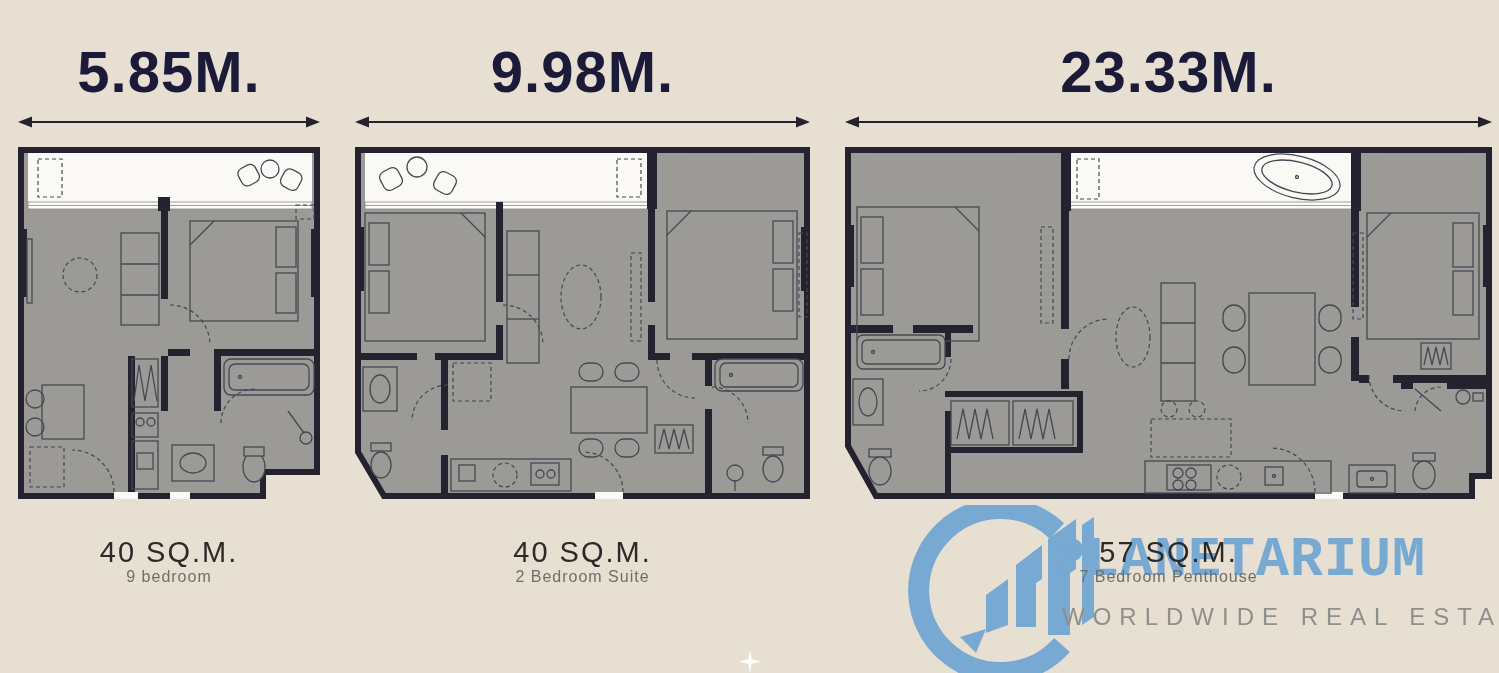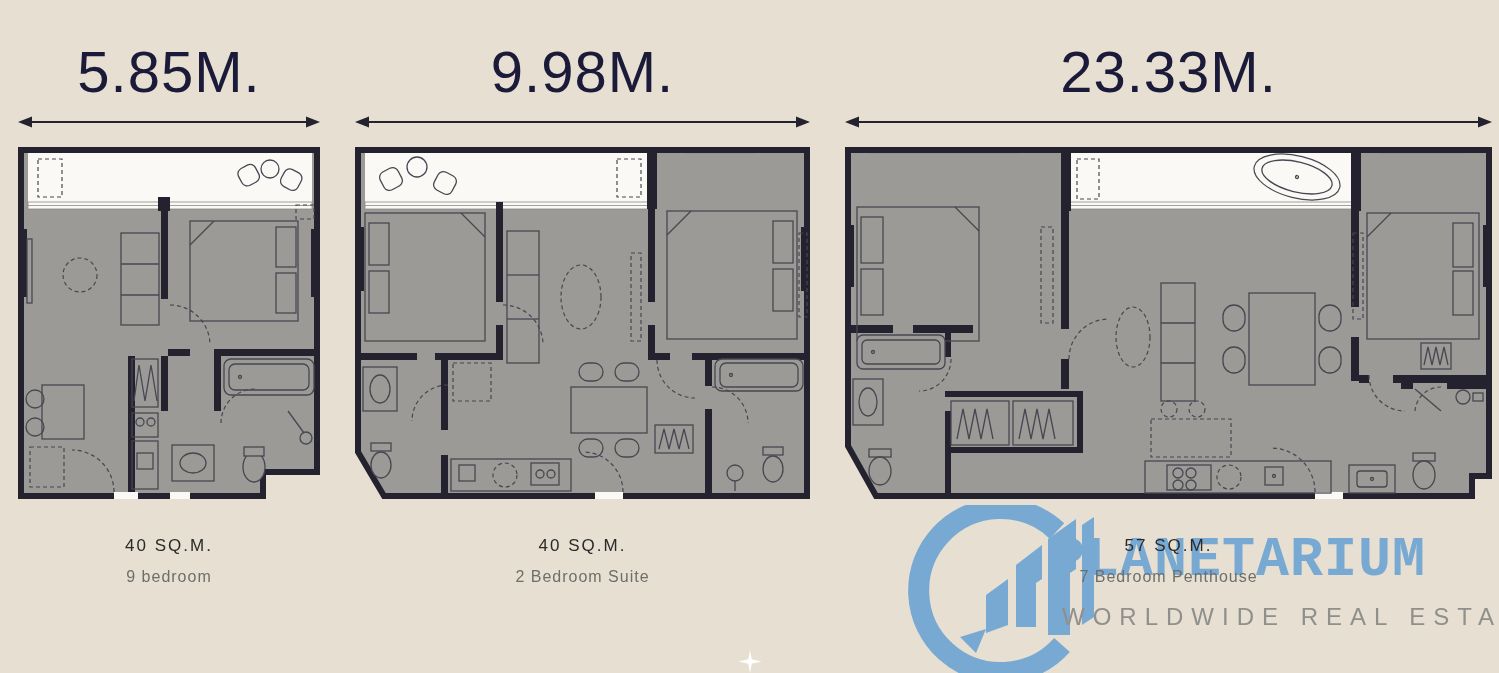--- a/index.html
+++ b/index.html
@@ -1,25 +1,25 @@
 <!DOCTYPE html>
 <html><head>
 <meta charset="utf-8">
 <style>
   html,body{margin:0;padding:0;}
   #stage{position:relative;width:1499px;height:673px;background:#e6dfd2;overflow:hidden;
          font-family:"Liberation Sans",sans-serif;}
   .unit{position:absolute;top:38px;}
   .dim-label{position:absolute;top:0;left:0;right:0;text-align:center;
-             font-size:58px;font-weight:normal;color:#1b1a38;letter-spacing:1px;}
+             font-size:58px;font-weight:bold;color:#1b1a38;letter-spacing:1px;}
   .dim-arrow{position:absolute;top:76px;left:0;}
   .plan{position:absolute;top:109px;left:0;}
   .caption{position:absolute;top:498px;left:0;right:0;text-align:center;z-index:6;
            font-family:"Liberation Sans",sans-serif;font-weight:400;
-           font-size:17px;letter-spacing:2px;color:#2b2a28;}
+           font-size:29px;letter-spacing:2px;color:#2b2a28;}
   .subcaption{position:absolute;top:530px;left:0;right:0;text-align:center;z-index:6;
               font-size:16px;letter-spacing:1px;color:#6f6e69;}
   
   .wall{fill:#23222e;}
   .int{fill:#9b9a96;}
   .white{fill:#fbf9f5;}
   .outer{fill:none;stroke:#23222e;stroke-width:6px;}
   .win{fill:#fbf9f5;stroke:#8a8a86;stroke-width:0.8px;}
   .winline{stroke:#8a8a86;stroke-width:0.8px;}
   .furn{fill:none;stroke:#474752;stroke-width:1.3px;}

